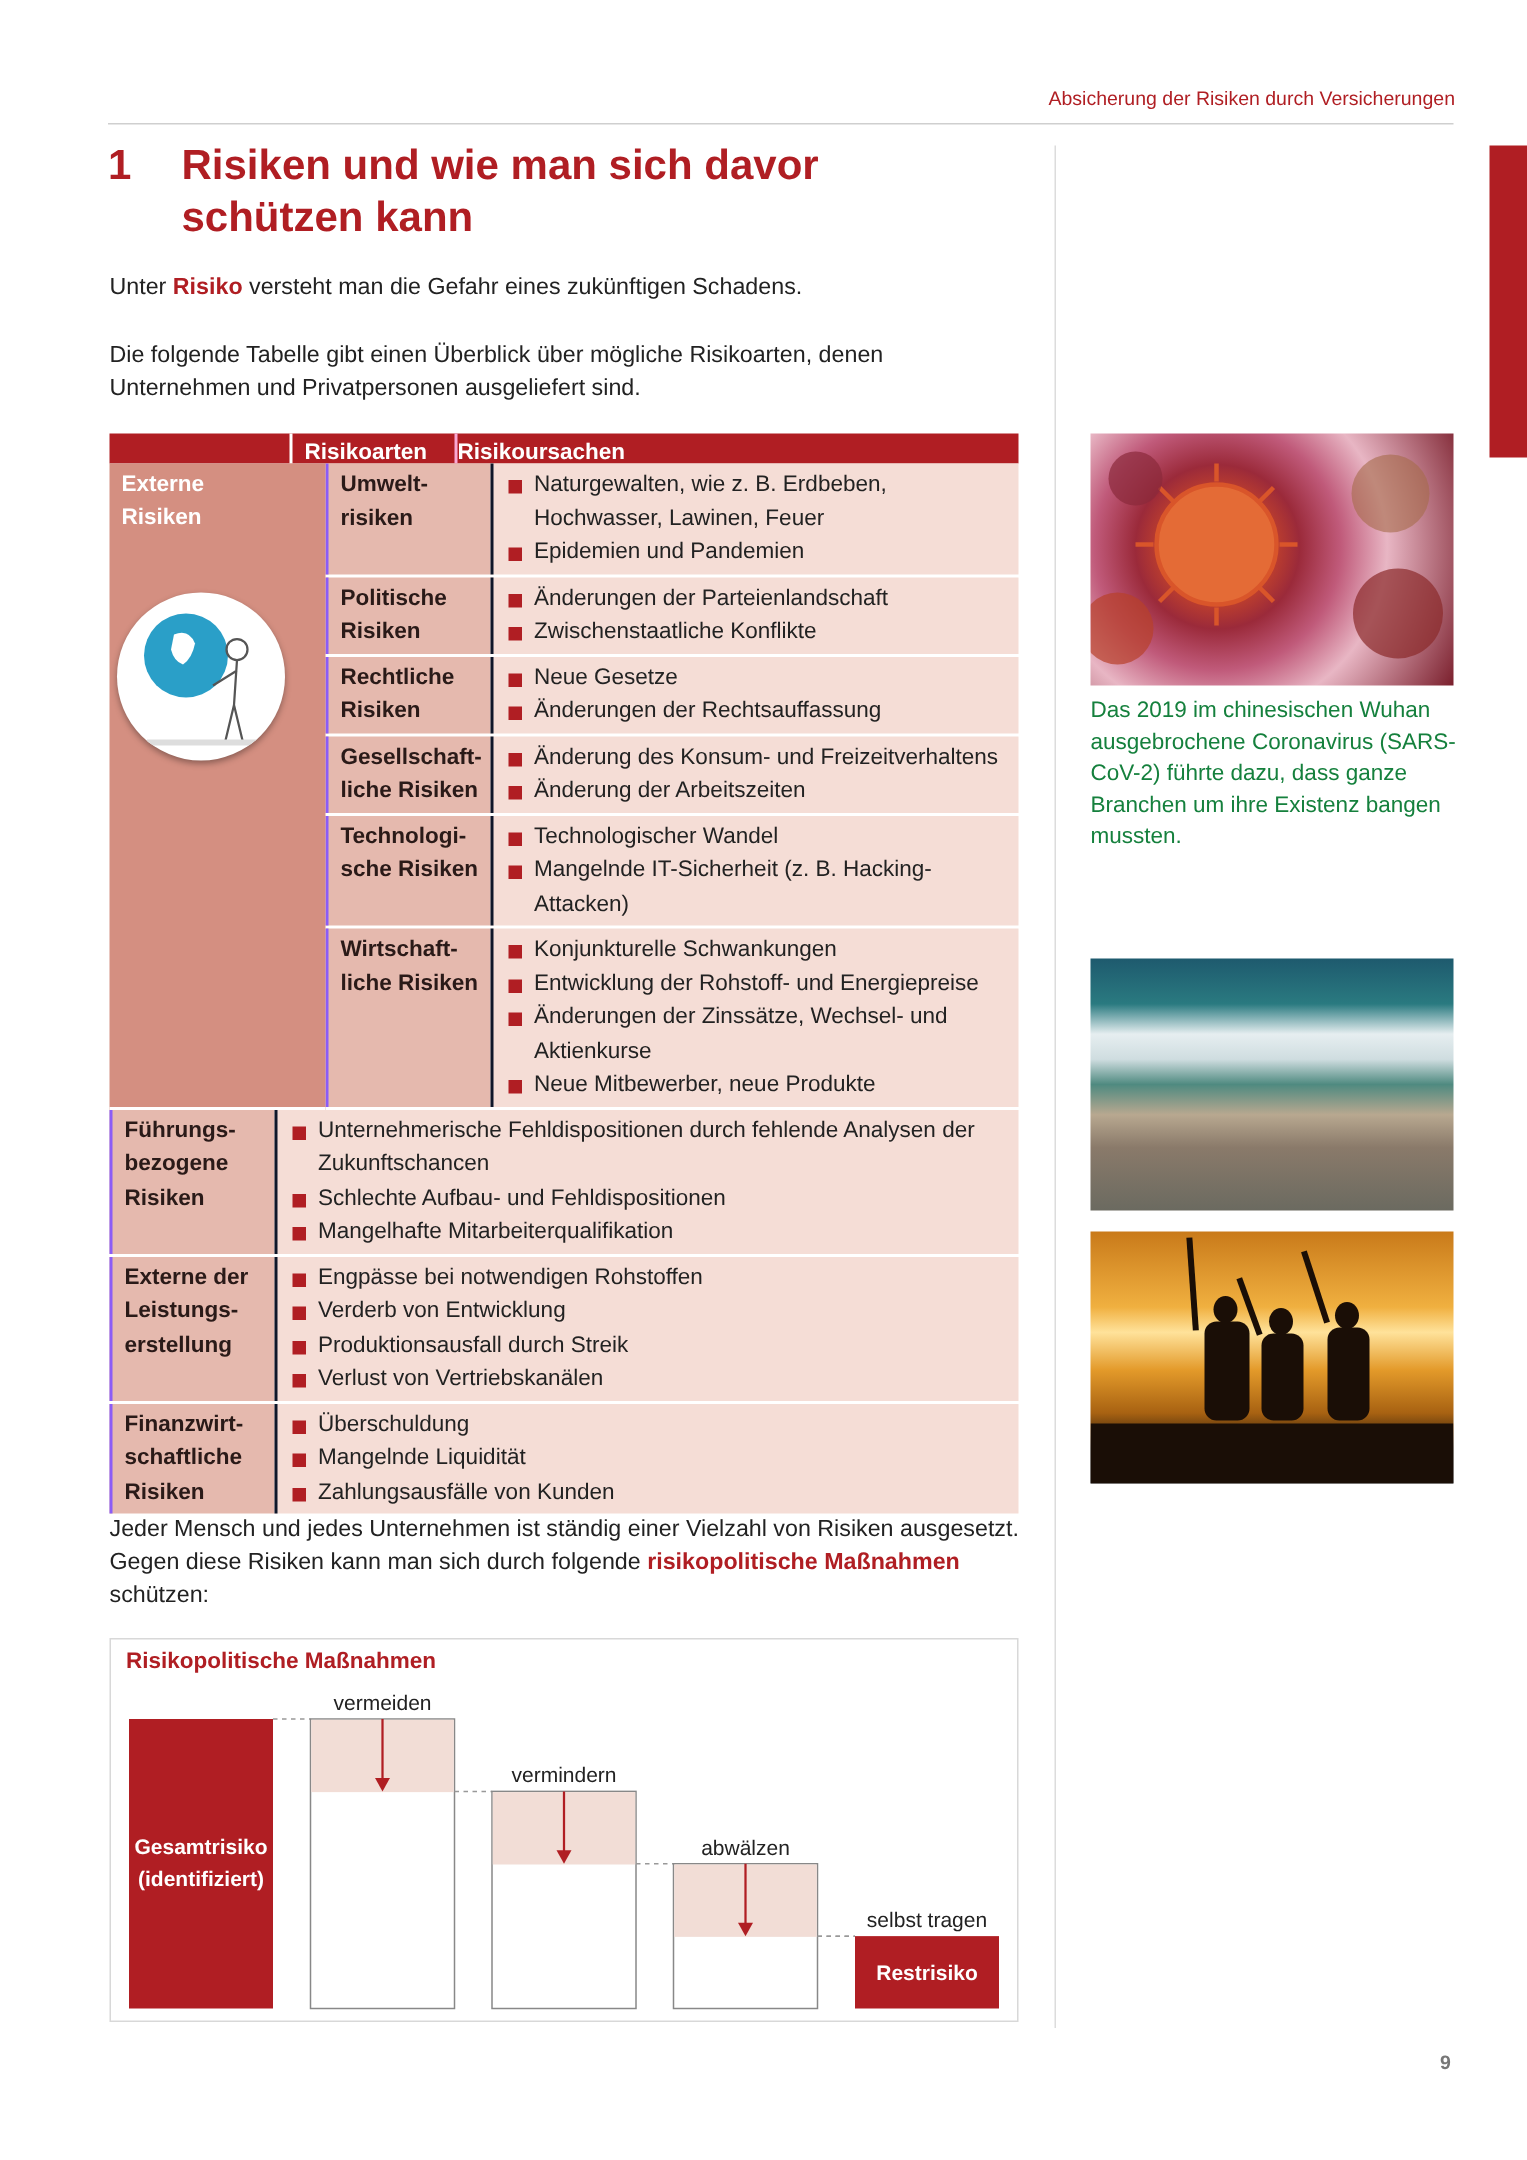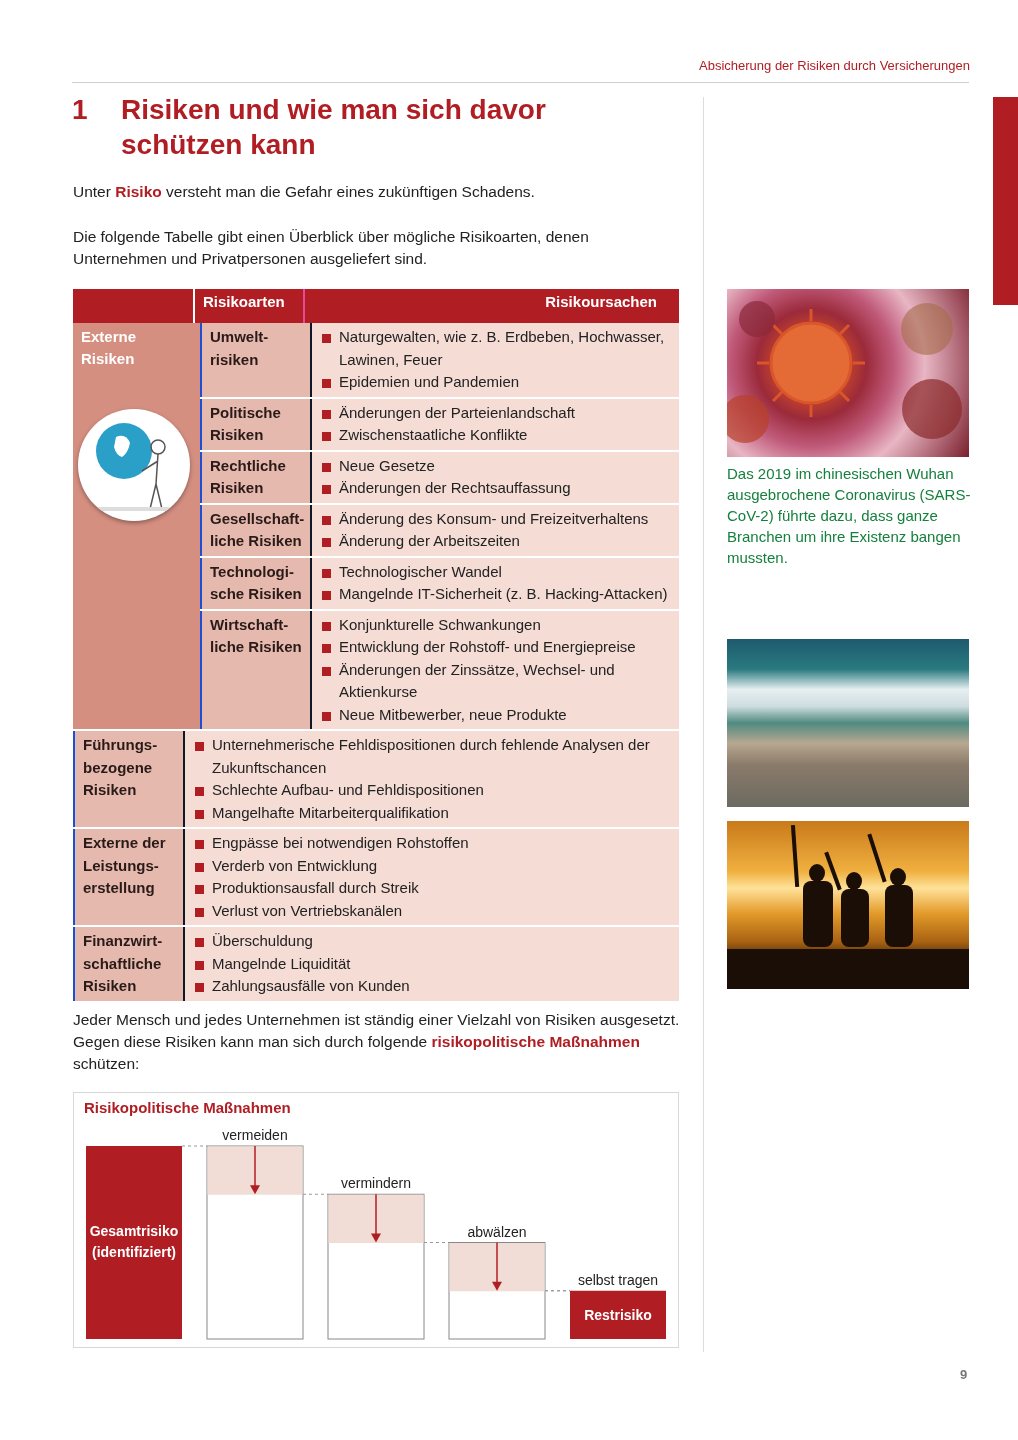--- a/index.html
+++ b/index.html
@@ -16,29 +16,29 @@
   .chapter .title { position: absolute; left: 49px; top: 0; width: 480px; }
 
   .para { position: absolute; left: 73px; font-size: 15.5px; line-height: 22px; color: #222; font-family: "Liberation Sans", sans-serif; }
   .p1 { top: 181px; width: 610px; }
   .p2 { top: 226px; width: 610px; }
   .p3 { top: 1009px; width: 610px; }
   .para b { color: #b01e23; font-weight: bold; }
 
   
   .risk-table { position: absolute; left: 73px; top: 289px; width: 606px; }
-  .thead { display: flex; height: 34px; background: #b01e23; color: #fff; font-weight: bold; font-size: 15px; font-family: "Liberation Sans", sans-serif; }
+  .thead { display: flex; height: 20px; background: #b01e23; color: #fff; font-weight: bold; font-size: 15px; font-family: "Liberation Sans", sans-serif; }
   .thead .c1 { width: 120px; }
   .thead .c2 { width: 110px; padding: 4px 8px; border-left: 2px solid #fff; }
-  .thead .c3 { flex: 1; padding: 4px 22px; border-left: 2px solid #ec4899; text-align: right; }
+  .thead .c3 { flex: 1; padding: 4px 0; border-left: 2px solid #f9a8d4; }
   .group { display: flex; }
-  .group-label { width: 127px; background: #d48f81; color: #fff; font-weight: bold; font-size: 15px; line-height: 22px; padding: 3px 8px; font-family: "Liberation Sans", sans-serif; position: relative; border-bottom: 2px solid #fff; }
+  .group-label { width: 144px; background: #d48f81; color: #fff; font-weight: bold; font-size: 15px; line-height: 22px; padding: 3px 8px; font-family: "Liberation Sans", sans-serif; position: relative; border-bottom: 2px solid #fff; }
   .group-rows { flex: 1; }
   .row { display: flex; border-bottom: 2px solid #fff; }
-  .row .type { width: 110px; background: #e5b9ae; padding: 3px 8px; font-weight: bold; font-size: 15px; line-height: 22.5px; color: #2a1a18; border-left: 2px solid #1d4ed8; font-family: "Liberation Sans", sans-serif; }
+  .row .type { width: 110px; background: #e5b9ae; padding: 3px 8px; font-weight: bold; font-size: 15px; line-height: 22.5px; color: #2a1a18; border-left: 2px solid #8b5cf6; font-family: "Liberation Sans", sans-serif; }
   .row .causes { flex: 1; background: #f5ddd6; padding: 3px 8px; font-size: 15px; line-height: 22.5px; border-left: 2px solid #0f172a; font-family: "Liberation Sans", sans-serif; }
   .cause { position: relative; padding-left: 19px; }
   .cause .bullet { position: absolute; left: 2px; top: 8px; width: 9px; height: 9px; background: #b01e23; }
   .illus { position: absolute; left: 5px; width: 112px; height: 112px; border-radius: 50%; background: #fff; box-shadow: 0 2px 4px rgba(0,0,0,0.35); overflow: hidden; }
   .illus-ext { top: 86px; }
   .illus-int { top: 64px; }
 
   
   .photo { position: absolute; left: 727px; width: 242px; }
   .photo-virus { top: 289px; height: 168px; background: radial-gradient(circle at 35% 45%, #e06a3a 0, #c8452a 18%, #9b2a3a 30%, #c05a7a 45%, #e8b6c4 62%, #7a1f2c 100%); overflow: hidden; }

